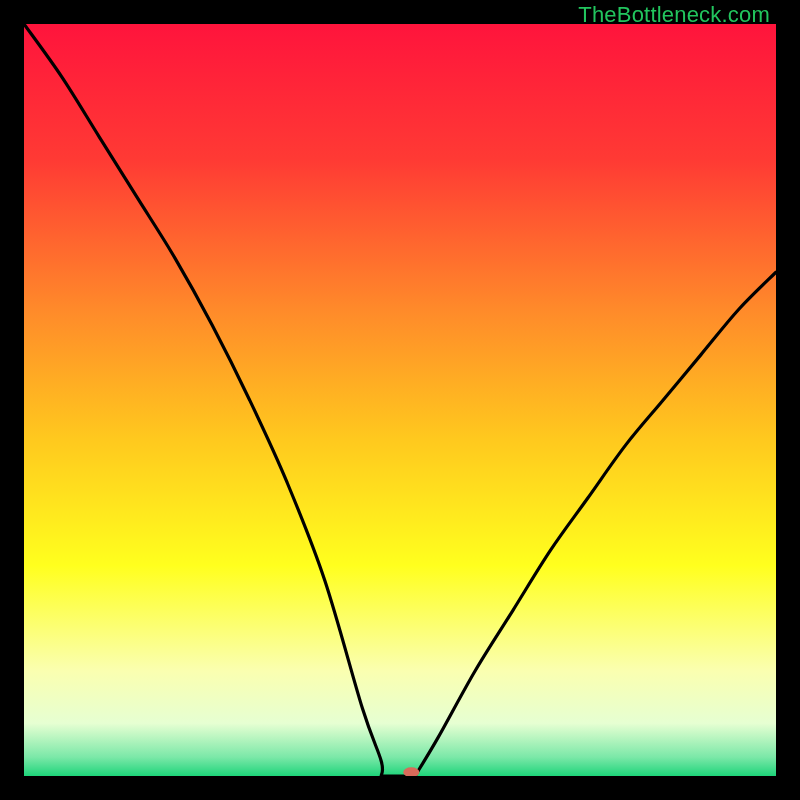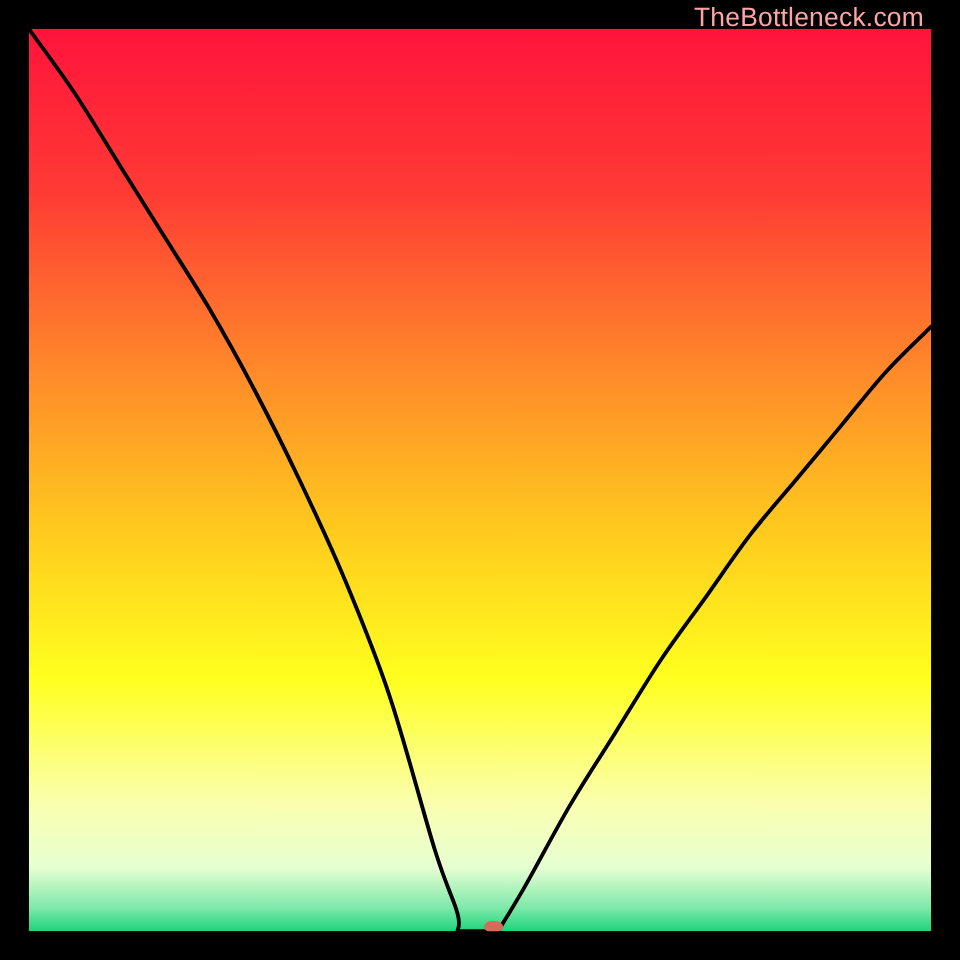--- a/index.html
+++ b/index.html
@@ -23,21 +23,21 @@
     position: absolute;
     left: 0;
     top: 0;
     width: 752px;
     height: 752px;
   }
   .watermark {
     position: absolute;
     top: 2px;
     right: 30px;
-    color: #fca5a5;
+    color: #22c55e;
     font-size: 22px;
     font-weight: 500;
     letter-spacing: 0.2px;
     user-select: none;
   }
   svg {
     display: block;
   }
 </style>
 </head>

